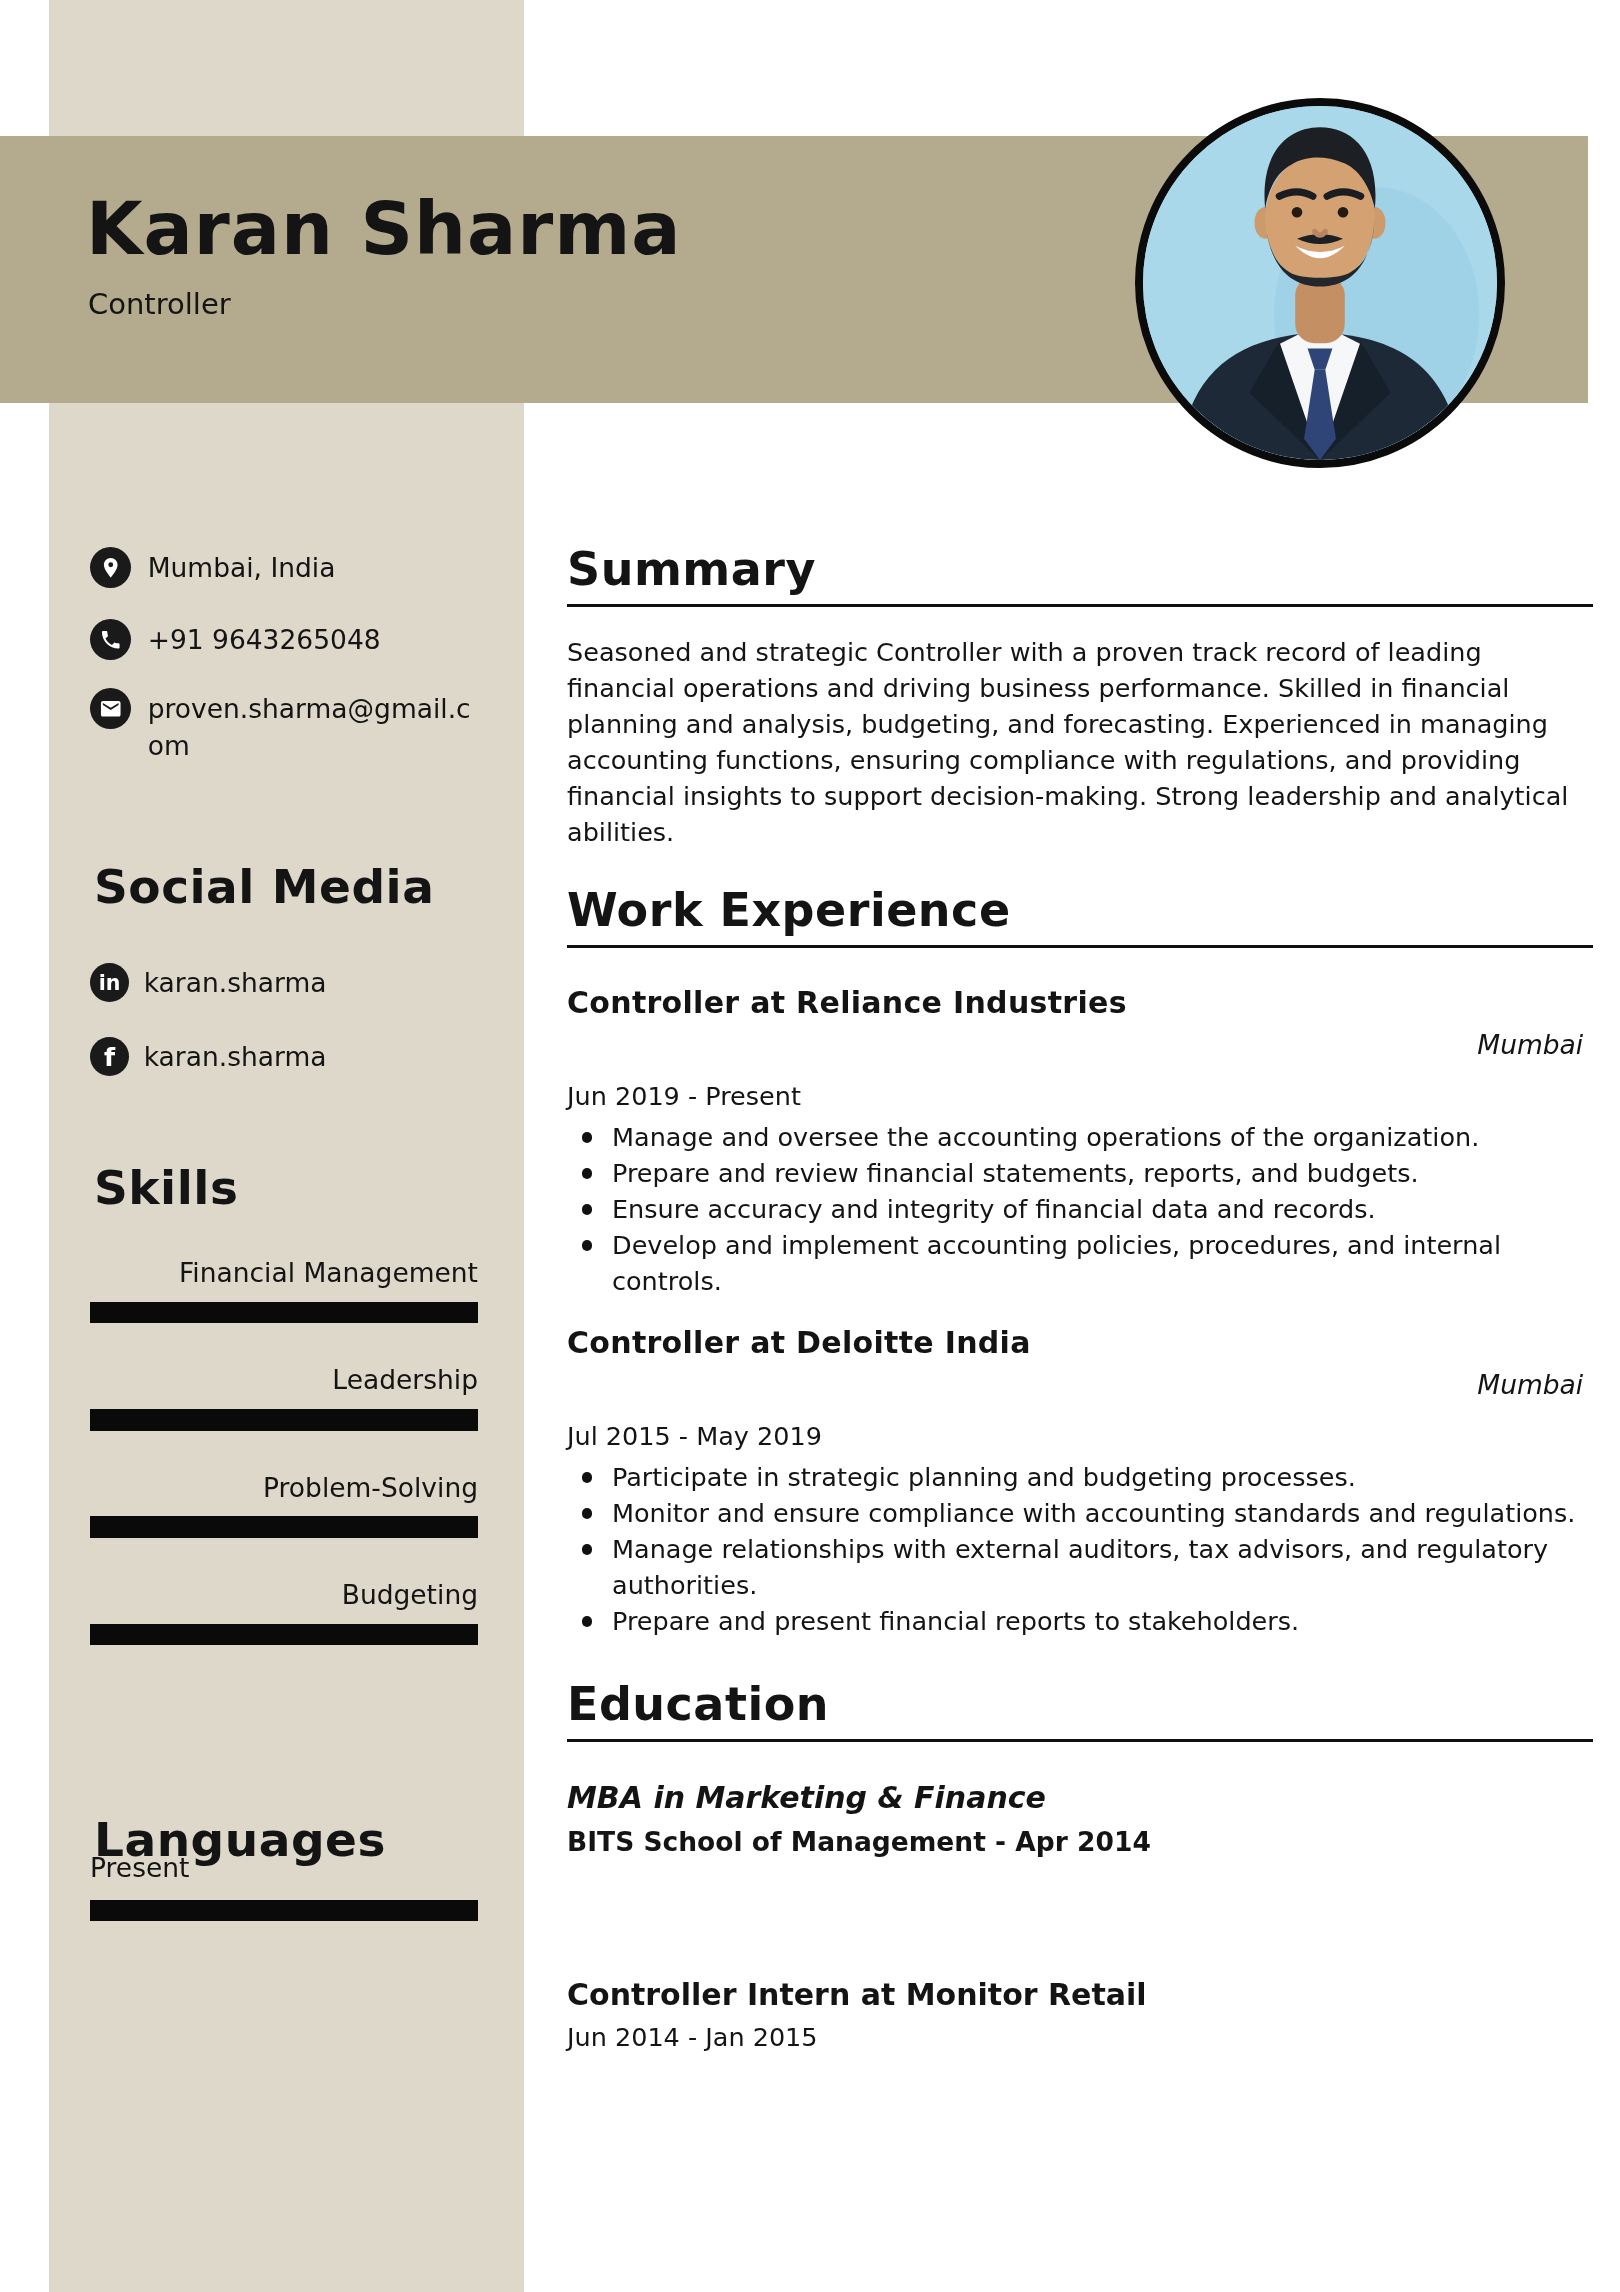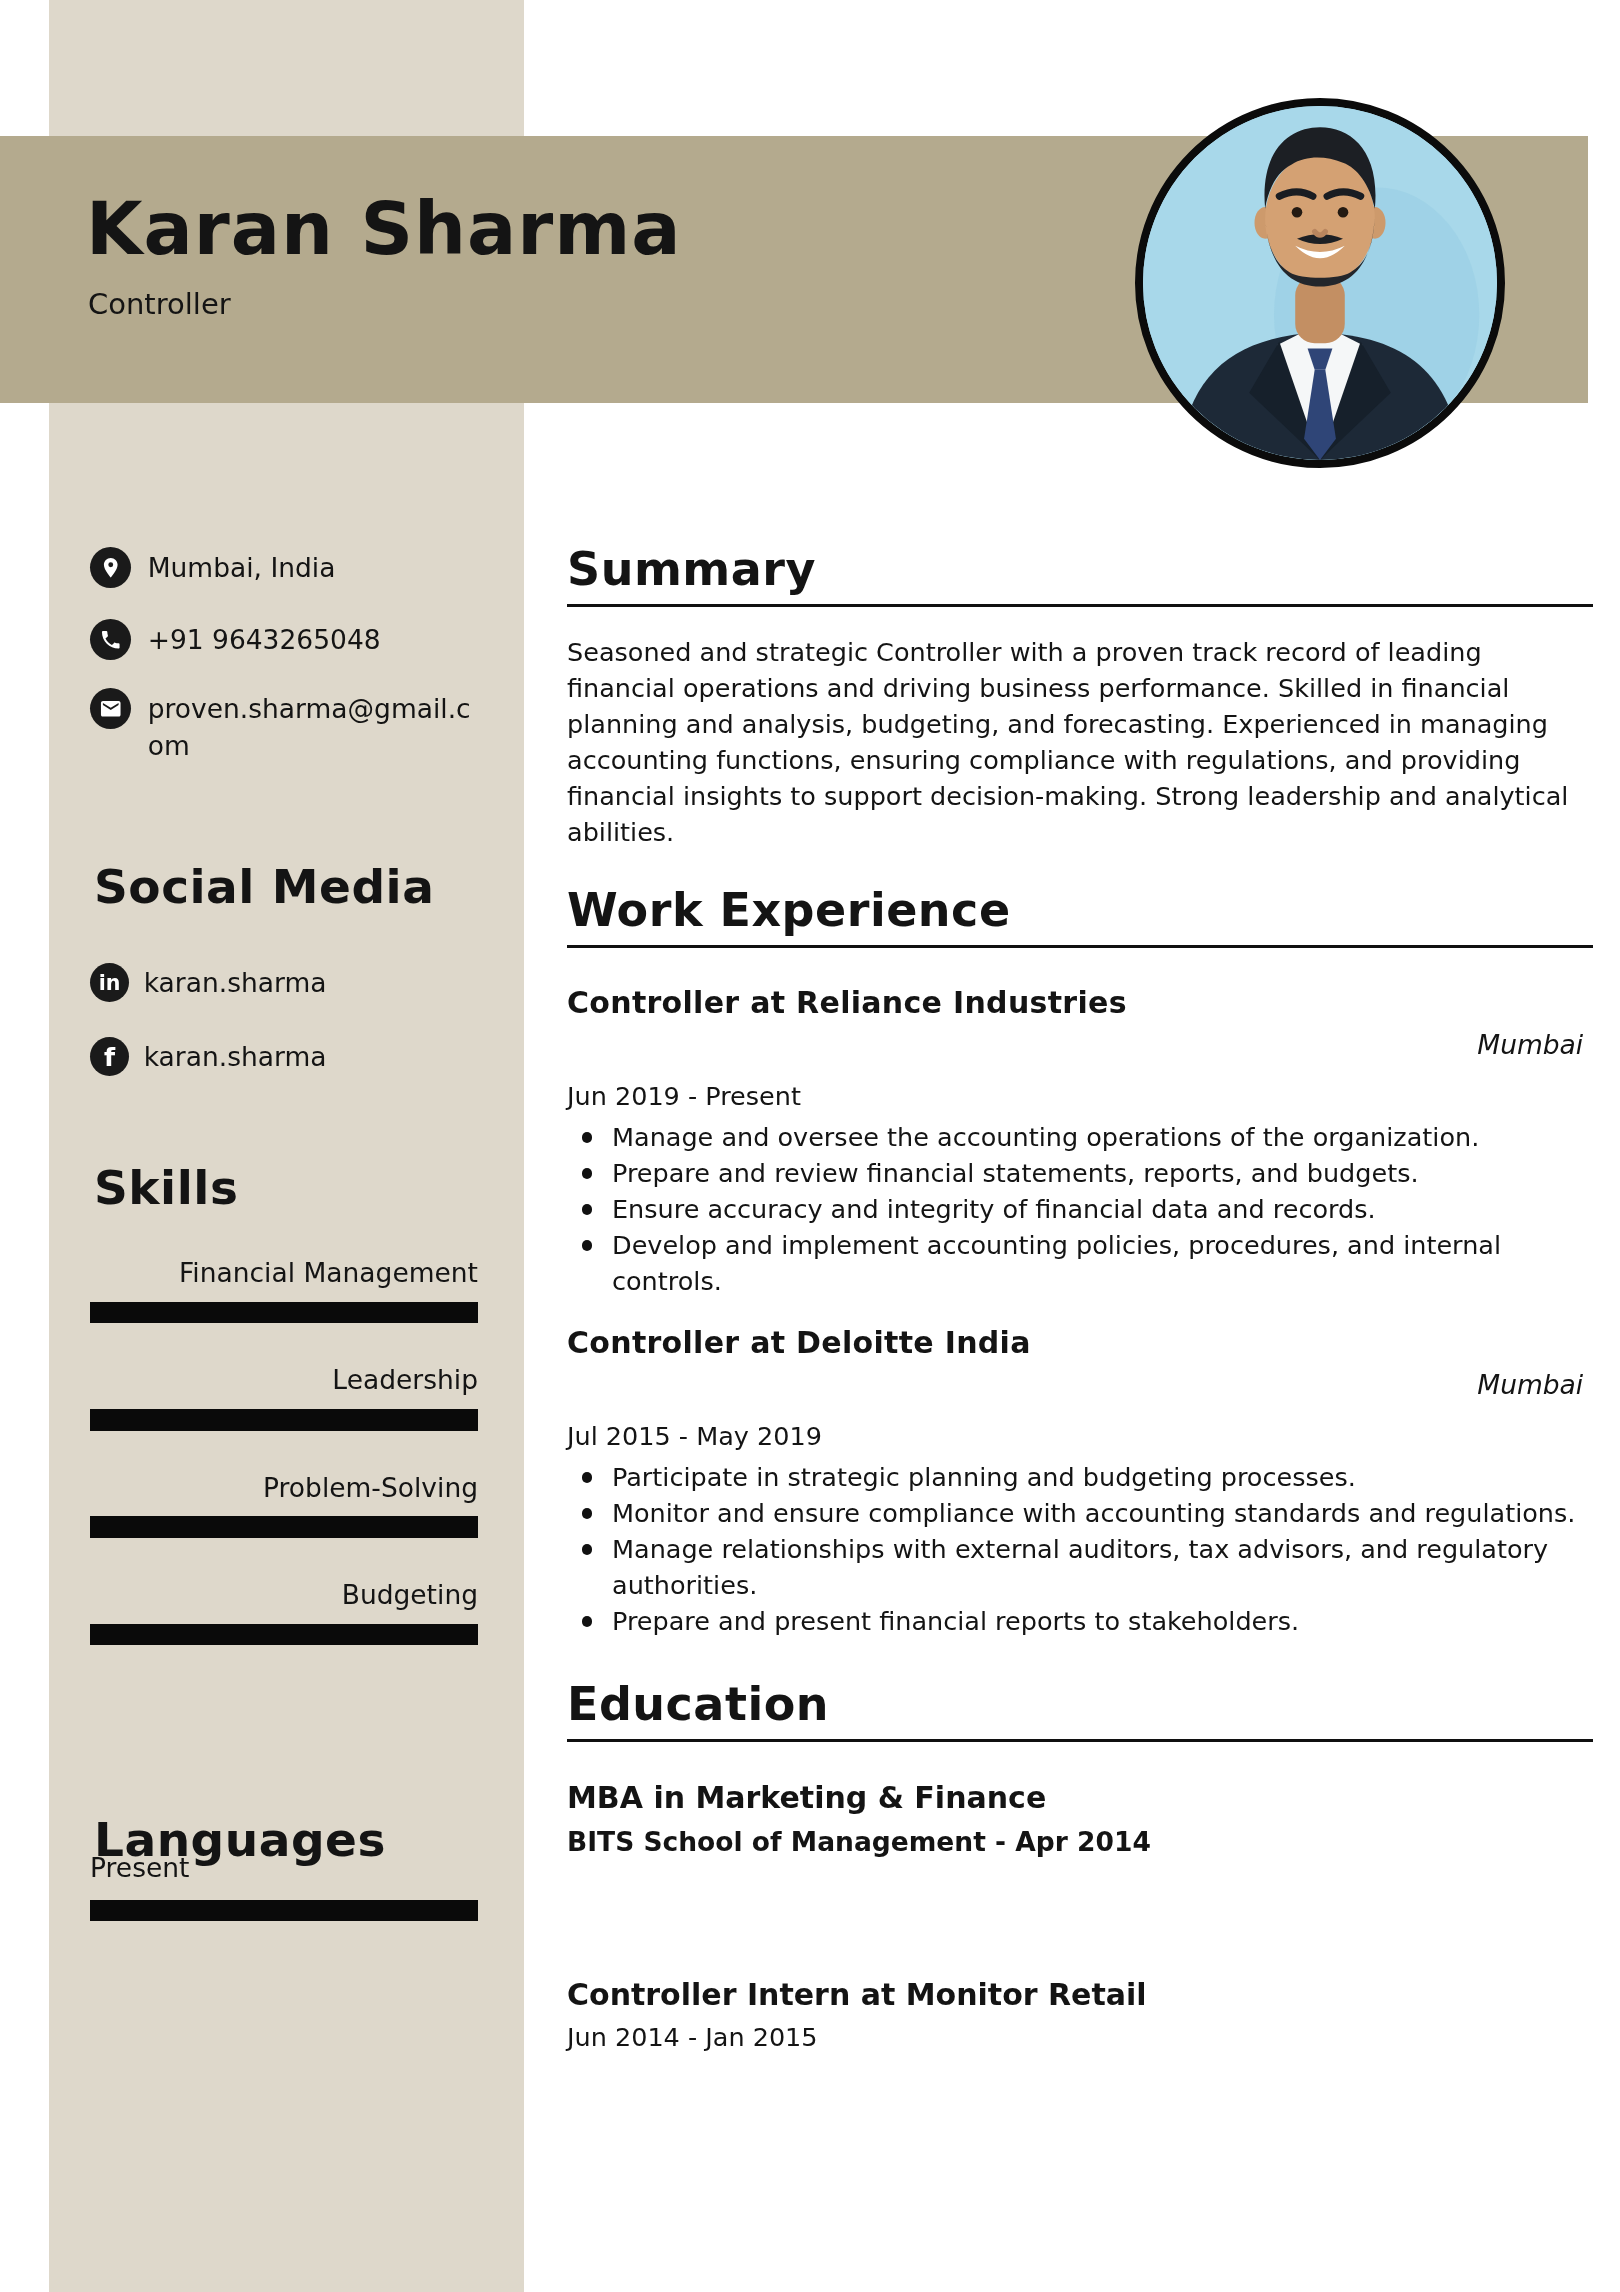--- a/index.html
+++ b/index.html
@@ -60,21 +60,21 @@
   .job-title { margin-top:35px; font-size:30px; font-weight:bold; line-height:39px; letter-spacing:0.3px; }
   .job-title.second { margin-top:23.5px; }
   .job-loc { margin-top:5.9px; font-size:26.5px; font-style:italic; line-height:33px; text-align:right; padding-right:9.8px; }
   .job-dates { margin-top:19.6px; font-size:25.5px; line-height:33px; }
   ul.bullets { margin:5.9px 0 0 0; padding:0; list-style:none; }
   ul.bullets li { position:relative; padding-left:45px; font-size:25.5px; line-height:36px; }
   ul.bullets li::before {
     content:""; position:absolute; left:14.7px; top:12.7px;
     width:10.8px; height:10.8px; border-radius:50%; background:#111111;
   }
-  .degree { margin-top:35px; font-size:30px; font-weight:bold; line-height:41px; }
+  .degree { margin-top:35px; font-size:30px; font-weight:bold; line-height:41px;font-style:italic; }
   .school { margin-top:5.9px; font-size:26.5px; font-weight:bold; line-height:35px; }
   .intern-title { margin-top:43px; font-size:30px; font-weight:bold; line-height:41px; }
   .intern-dates { margin-top:5.9px; font-size:25.5px; line-height:33px; }
 </style>
 </head>
 <body>
 
 <div class="page">
 
   <div class="sidebar-bg"></div>

